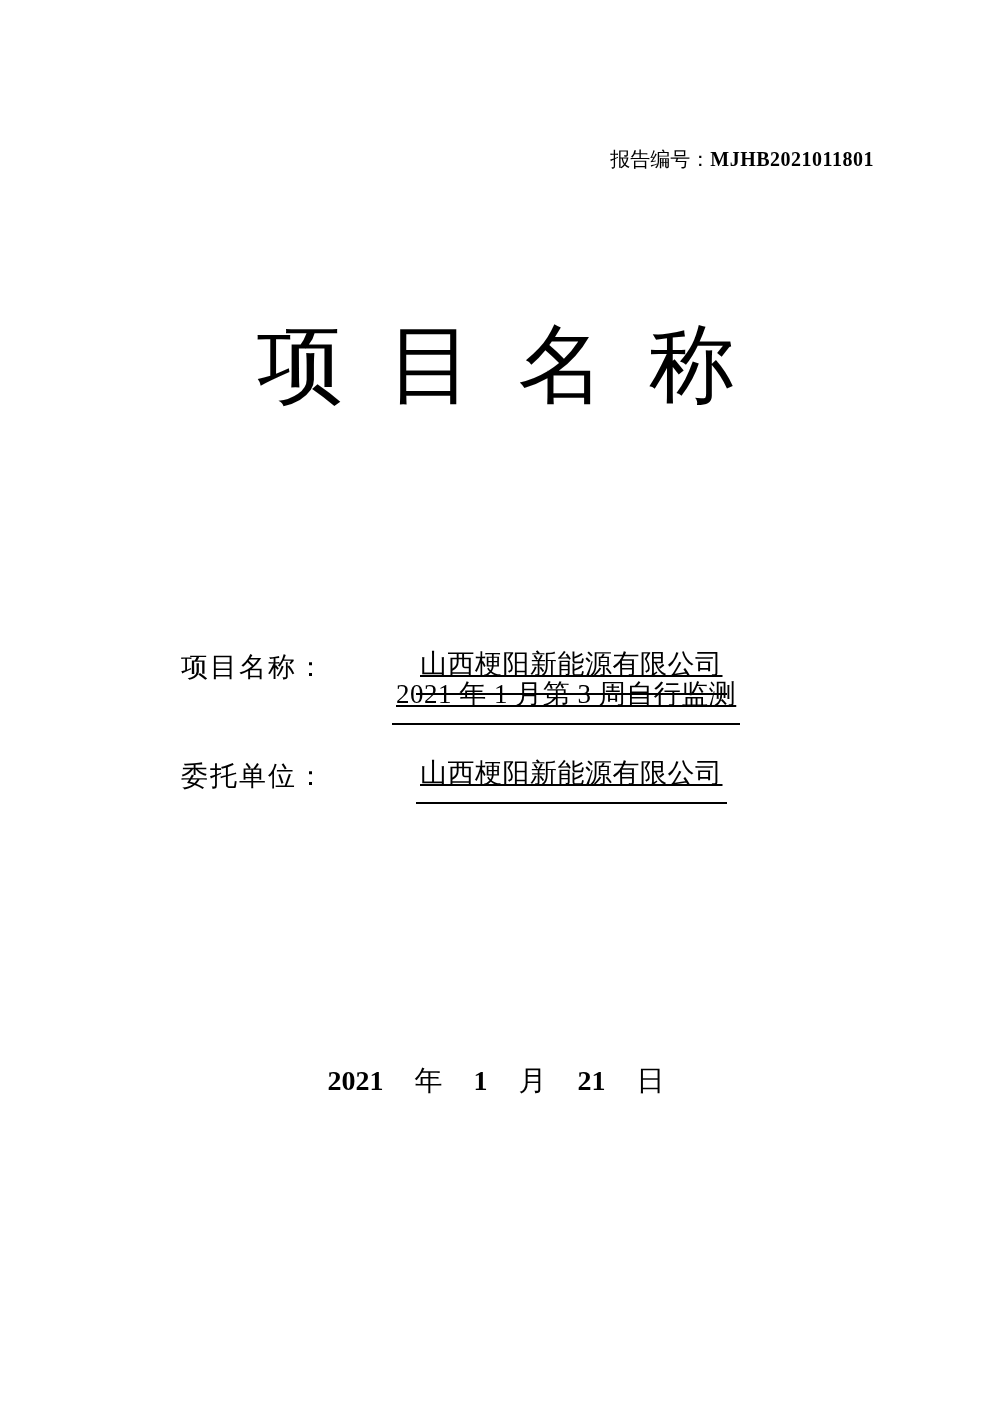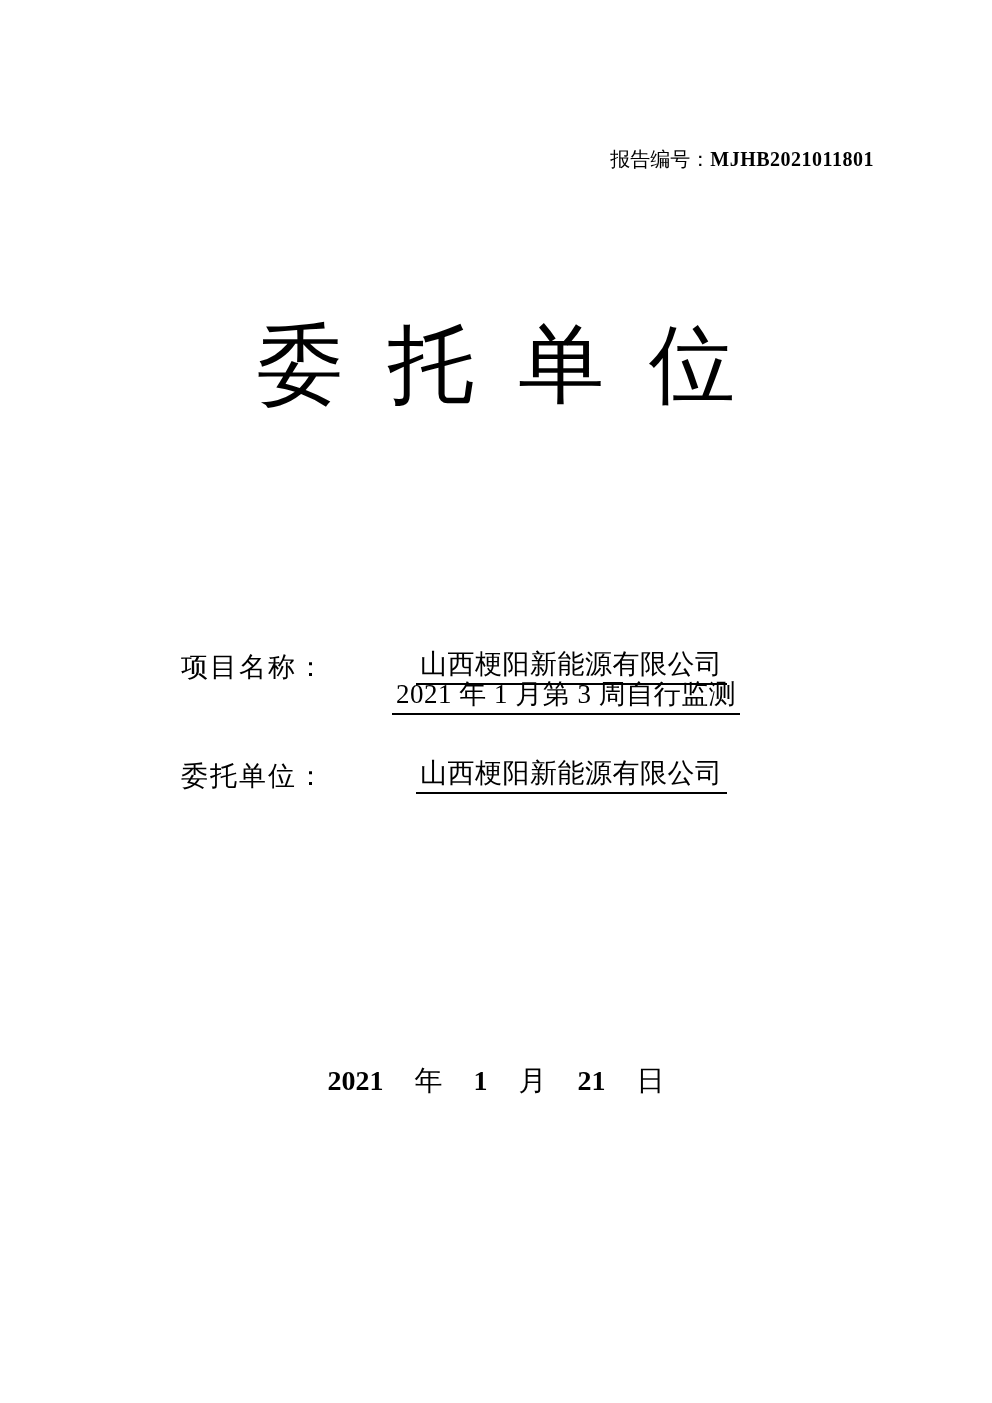--- a/index.html
+++ b/index.html
@@ -60,21 +60,22 @@
   }
   .field-value {
     position: absolute;
     font-size: 27px;
     letter-spacing: 0.5px;
     line-height: 1.2;
     white-space: nowrap;
   }
   .underlined {
     border-bottom: 2px solid #000000;
-    padding: 0 4px 3px 4px;
+    padding: 0 4px 13px 4px;
+    text-decoration: underline;
   }
   .project-label { top: 651px; }
   .project-value-1 { top: 648px; left: 416px; }
   .project-value-2 { top: 678px; left: 392px; }
   .client-label { top: 760px; }
   .client-value { top: 757px; left: 416px; }
 
   
   .footer-company {
     position: absolute;
@@ -101,21 +102,21 @@
 </style>
 </head>
 <body>
 
 <div class="page">
 
   <div class="report-no">
     <span>报告编号：</span><span class="num">MJHB2021011801</span>
   </div>
 
-  <h1 class="title">委托单位</h1>
+  <h1 class="title">项目名称</h1>
 
   <div class="field-label project-label">项目名称：</div>
 
   <div class="field-value project-value-1 underlined">山西梗阳新能源有限公司</div>
 
   <div class="field-value project-value-2 underlined">2021 年 1 月第 3 周自行监测</div>
 
   <div class="field-label client-label">委托单位：</div>
 
   <div class="field-value client-value underlined">山西梗阳新能源有限公司</div>

